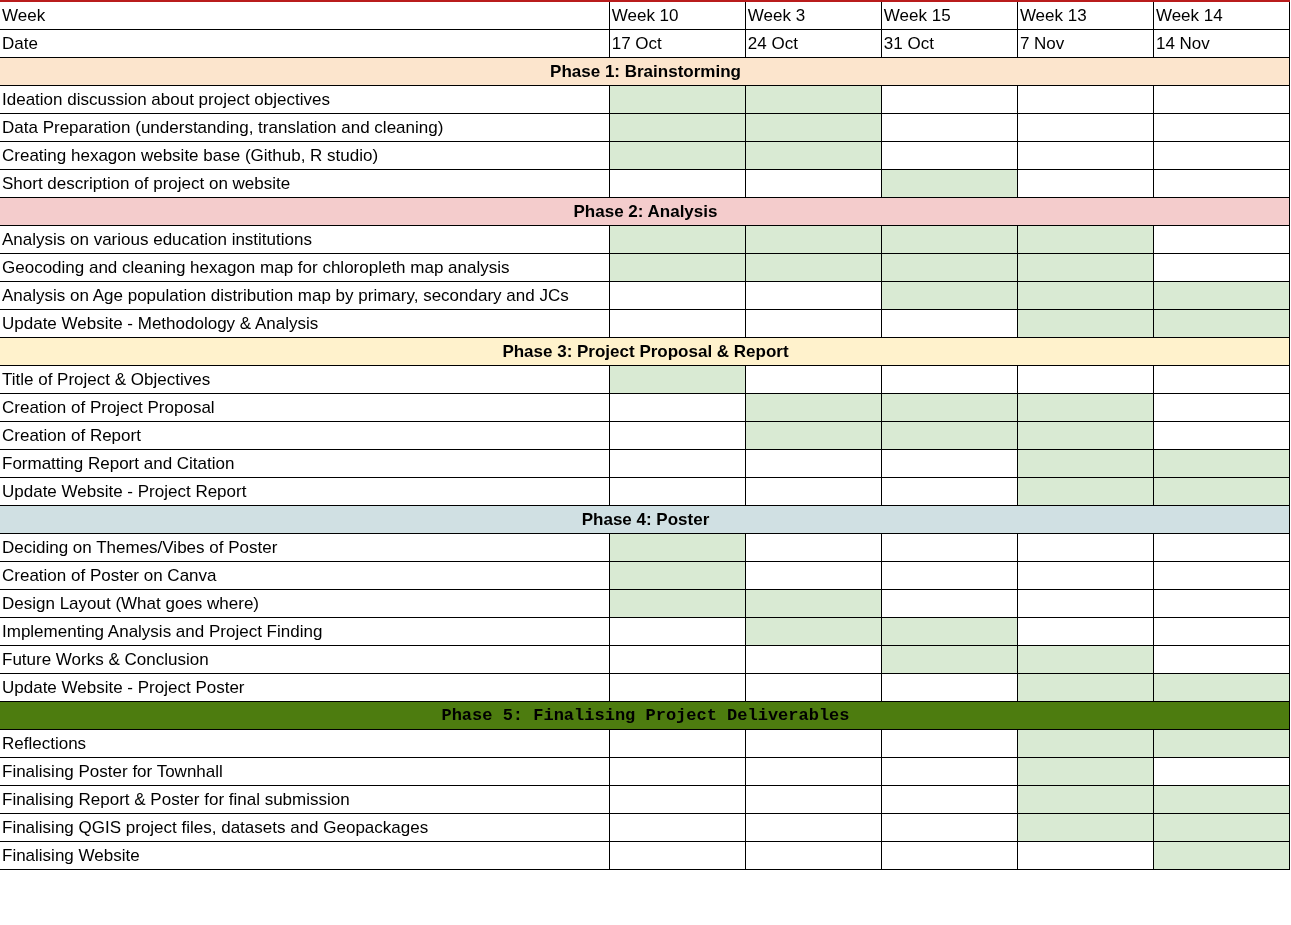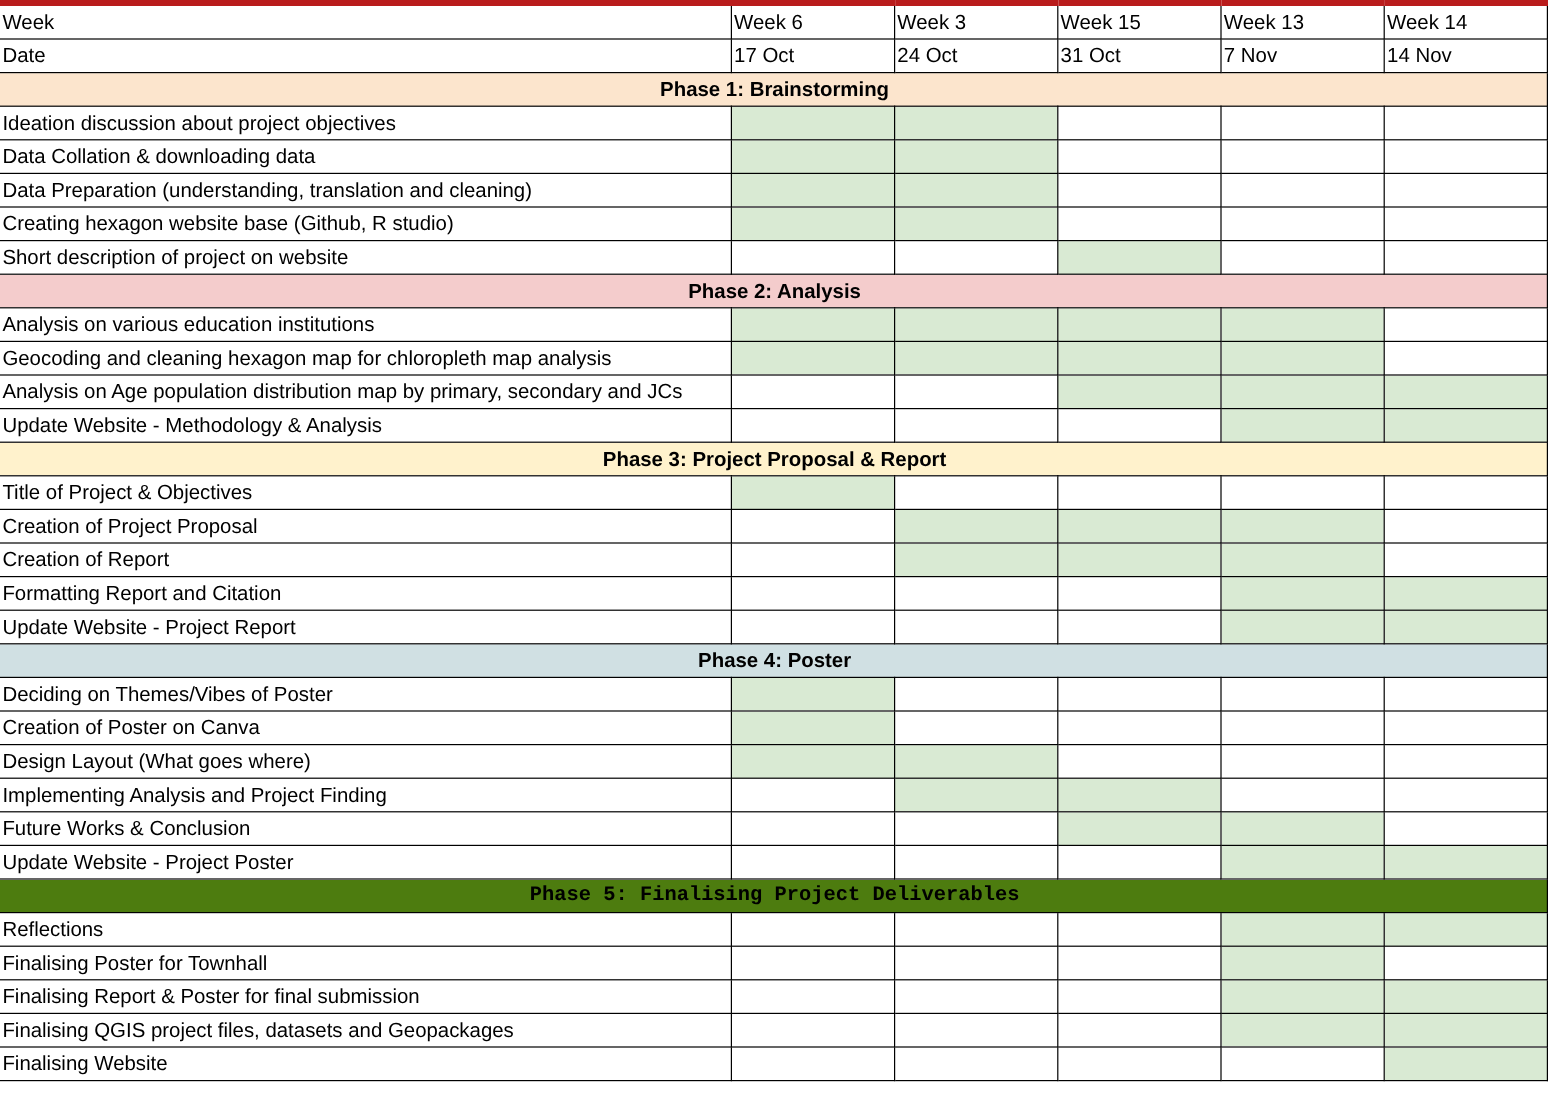--- a/index.html
+++ b/index.html
@@ -15,21 +15,21 @@
   }
   table.sheet td {
     height: 27px;
     padding: 0 0 0 2px;
     border: 1px solid #000;
     white-space: nowrap;
     overflow: hidden;
     vertical-align: middle;
     line-height: 27px;
   }
-  table.sheet tr:first-child td { border-top: 5px solid #b91c1c; }
+  table.sheet tr:first-child td { border-top: 2px solid #b91c1c; }
   table.sheet td:first-child { border-left: none; }
   col.c-label { width: 609px; }
   col.c-week { width: 136px; }
   td.phase {
     text-align: center;
     font-weight: bold;
     padding: 0;
   }
   td.filled { background: #d9ead3; }
   td.empty { background: #ffffff; }
@@ -42,21 +42,21 @@
     <col class="c-label">
       <col class="c-week">
       <col class="c-week">
       <col class="c-week">
       <col class="c-week">
       <col class="c-week">
   </colgroup>
   <tbody id="sheet-body">
     <tr>
       <td>Week</td>
-      <td>Week 6</td>
+      <td>Week 10</td>
       <td>Week 3</td>
       <td>Week 15</td>
       <td>Week 13</td>
       <td>Week 14</td>
     </tr>
     <tr>
       <td>Date</td>
       <td>17 Oct</td>
       <td>24 Oct</td>
       <td>31 Oct</td>
@@ -68,28 +68,20 @@
       </tr>
       <tr>
         <td>Ideation discussion about project objectives</td>
         <td class="filled" style="background: rgb(217, 234, 211);"></td>
         <td class="filled" style="background: rgb(217, 234, 211);"></td>
         <td class="empty"></td>
         <td class="empty"></td>
         <td class="empty"></td>
       </tr>
       <tr>
-        <td>Data Collation &amp; downloading data</td>
-        <td class="filled" style="background: rgb(217, 234, 211);"></td>
-        <td class="filled" style="background: rgb(217, 234, 211);"></td>
-        <td class="empty"></td>
-        <td class="empty"></td>
-        <td class="empty"></td>
-      </tr>
-      <tr>
         <td>Data Preparation (understanding, translation and cleaning)</td>
         <td class="filled" style="background: rgb(217, 234, 211);"></td>
         <td class="filled" style="background: rgb(217, 234, 211);"></td>
         <td class="empty"></td>
         <td class="empty"></td>
         <td class="empty"></td>
       </tr>
       <tr>
         <td>Creating hexagon website base (Github, R studio)</td>
         <td class="filled" style="background: rgb(217, 234, 211);"></td>

